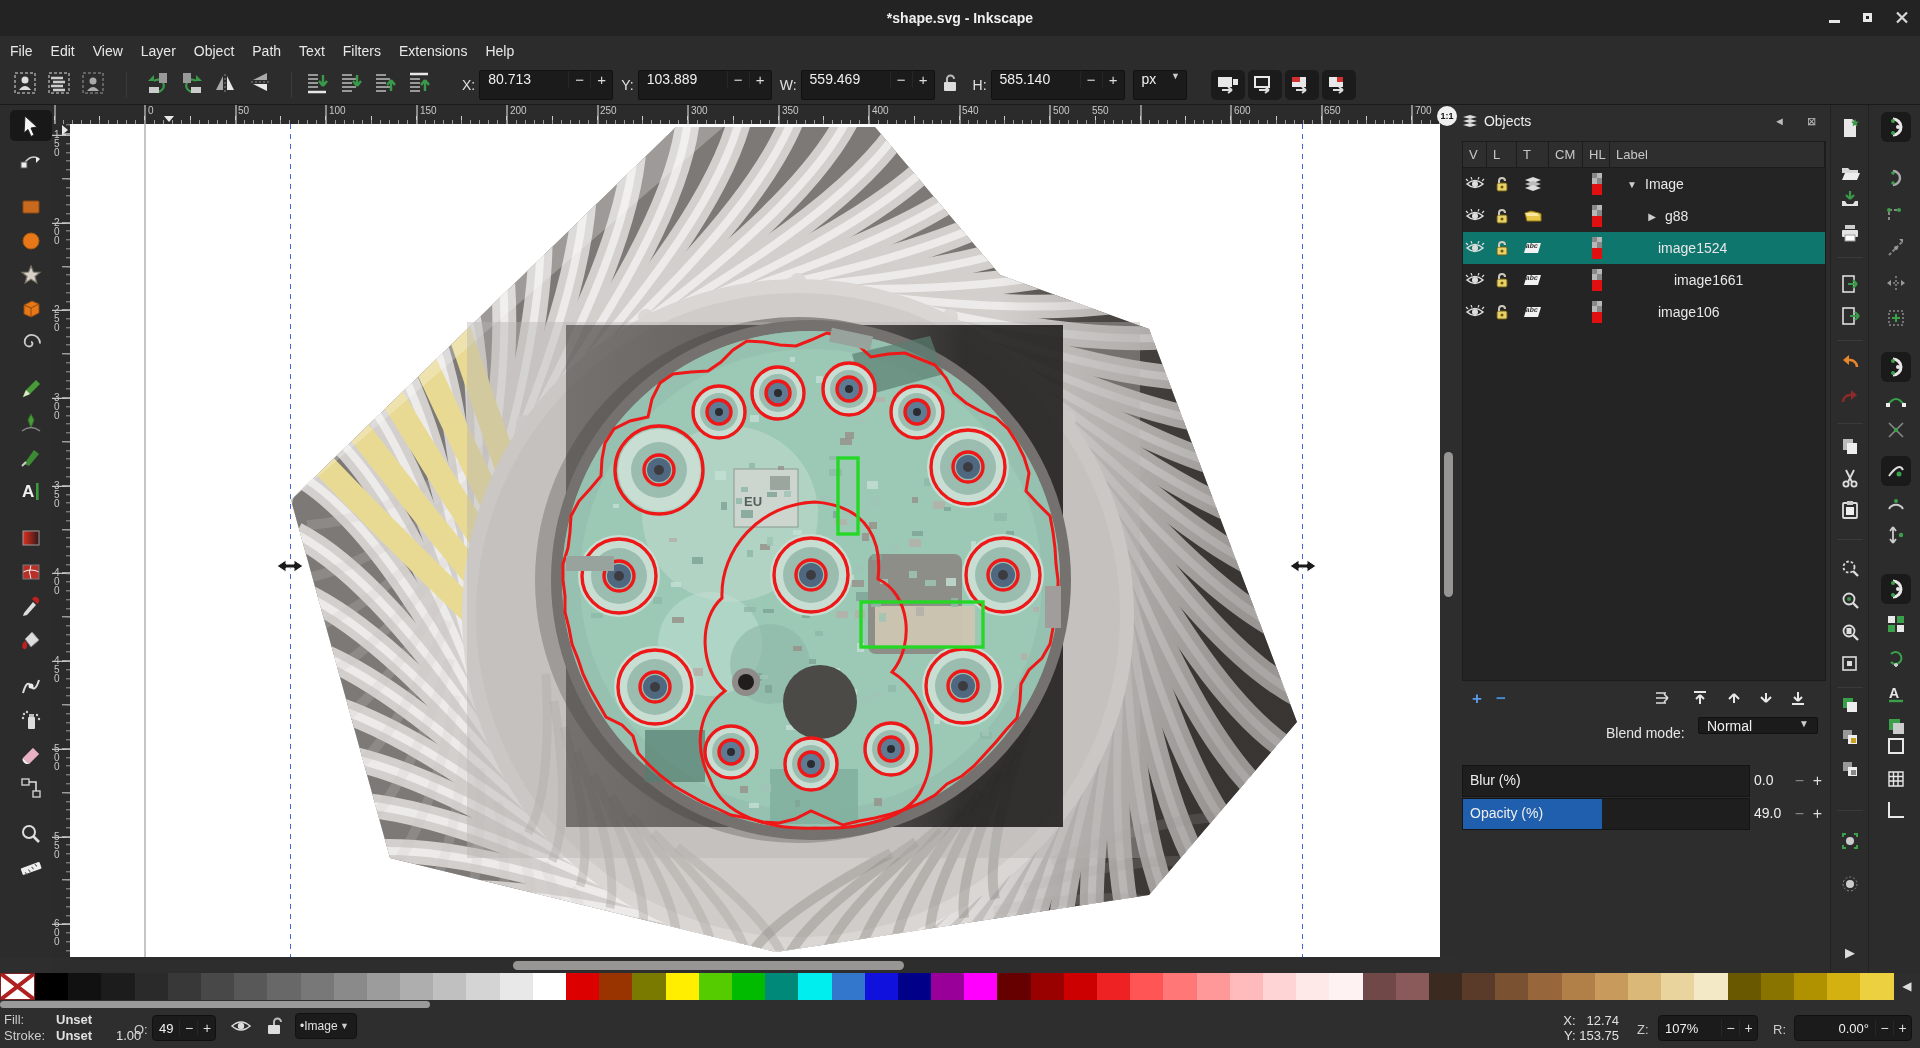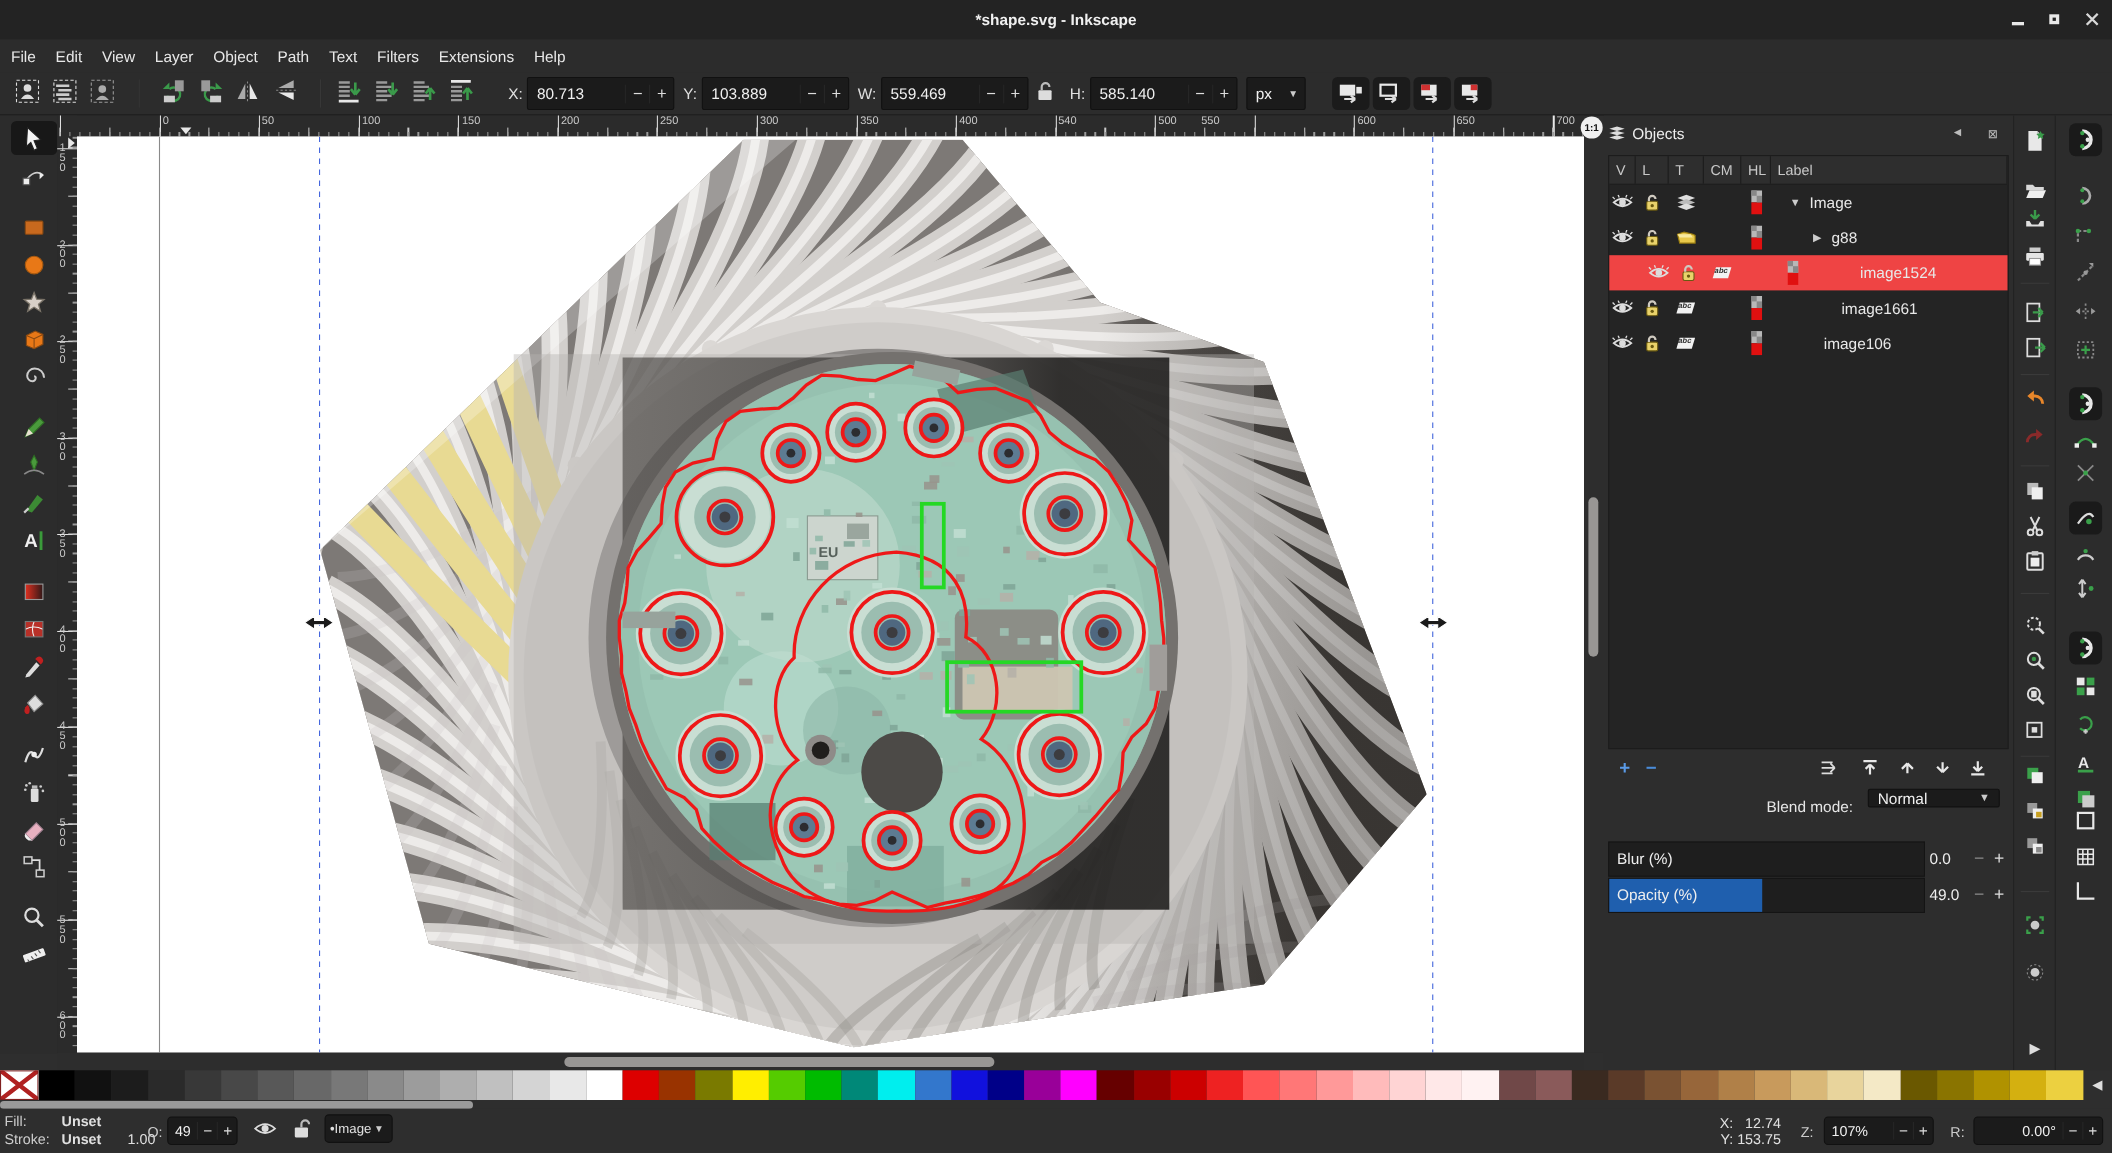--- a/index.html
+++ b/index.html
@@ -5,21 +5,21 @@
   font-family:"Liberation Sans",sans-serif;color:#e6e6e6;}
 .abs{position:absolute;}
 #titlebar{left:0;top:0;width:1920px;height:36px;background:#232323;}
 #title{width:100%;text-align:center;line-height:36px;font-size:14px;font-weight:bold;color:#f0f0f0;}
 #menubar{left:0;top:36px;width:1920px;height:30px;background:#2c2c2c;}
 .menu{display:inline-block;padding:0 9px;line-height:30px;font-size:14px;color:#e8e8e8;}
 #toolbar{left:0;top:66px;width:1920px;height:39px;background:#2c2c2c;border-bottom:1px solid #1a1a1a;}
 .tbi{display:inline-block;vertical-align:middle;margin:0 5px;}
 .tbsep{display:inline-block;vertical-align:middle;width:1px;height:26px;background:#1f1f1f;border-right:1px solid #3a3a3a;margin:0 6px;}
 .sl{font-size:14px;color:#e0e0e0;margin:0 4px 0 8px;vertical-align:middle;}
-.spin{display:inline-flex;align-items:center;vertical-align:middle;height:30px;background:#1b1b1b;
+.spin{display:inline-flex;align-items:flex-start;vertical-align:middle;height:30px;background:#1b1b1b;
  border:1px solid #111;border-radius:2px;overflow:hidden;}
 .sv{flex:1;font-size:14px;color:#f0f0f0;padding-left:8px;text-align:left;}
 .sm,.sp{width:22px;text-align:center;color:#ddd;font-size:15px;border-left:1px solid #262626;}
 #toolbox{left:0;top:105px;width:52px;height:853px;background:#2c2c2c;}
 .tool{width:42px;height:31px;margin:1px 5px;display:flex;align-items:center;justify-content:center;border-radius:5px;}
 .tool.active{background:#181818;}
 #hruler{left:52px;top:105px;width:1388px;height:19px;background:#2b2b2b;
  background-image:repeating-linear-gradient(to right,#9a9a9a 0 1px,transparent 1px 9.05px),
  repeating-linear-gradient(to right,#cccccc 0 1px,transparent 1px 45.25px),
  repeating-linear-gradient(to right,#e8e8e8 0 1px,transparent 1px 90.5px);
@@ -42,21 +42,21 @@
 #snapbar{left:1868px;top:105px;width:52px;height:868px;background:#2c2c2c;border-left:1px solid #222;}
 .cicon{position:absolute;left:9px;width:20px;height:20px;}
 .csep{position:absolute;left:6px;width:26px;height:1px;background:#3a3a3a;}
 .sicon{position:absolute;left:12px;width:30px;height:30px;display:flex;align-items:center;justify-content:center;border-radius:6px;}
 .sicon.on{background:#1a1a1a;}
 #objhead{position:absolute;left:4px;top:8px;font-size:14px;color:#eee;}
 #objtable{position:absolute;left:4px;top:36px;width:364px;height:540px;background:#242424;border:1px solid #1c1c1c;}
 #objtable .thead{height:26px;background:#2e2e2e;border-bottom:1px solid #1c1c1c;font-size:13px;color:#c8c8c8;display:flex;}
 #objtable .thead span{border-right:1px solid #1c1c1c;display:flex;align-items:center;padding-left:6px;}
 .orow{height:32px;display:flex;align-items:center;font-size:14px;color:#e8e8e8;}
-.orow.sel{background:#ef4444;padding-left:33px;}
+.orow.sel{background:#0f766e;}
 .ocell{display:flex;align-items:center;justify-content:center;}
 #blendrow{position:absolute;left:4px;top:612px;width:364px;height:36px;font-size:14px;}
 #sliders{position:absolute;left:4px;top:660px;width:364px;}
 .srow{position:relative;height:32px;margin-bottom:1px;}
 .strough{position:absolute;left:0;top:0;width:288px;height:32px;background:#1e1e1e;border:1px solid #141414;}
 .srow .lab{position:absolute;left:8px;top:7px;font-size:14px;color:#eee;z-index:3}
 .srow .val{position:absolute;left:292px;top:7px;font-size:14px;color:#eee;}
 .srow .mm{position:absolute;right:22px;top:7px;color:#888;}
 .srow .pp{position:absolute;right:4px;top:7px;color:#ddd;}
 .fill49{position:absolute;left:1px;top:1px;height:30px;width:139px;background:#1f5fae;}

